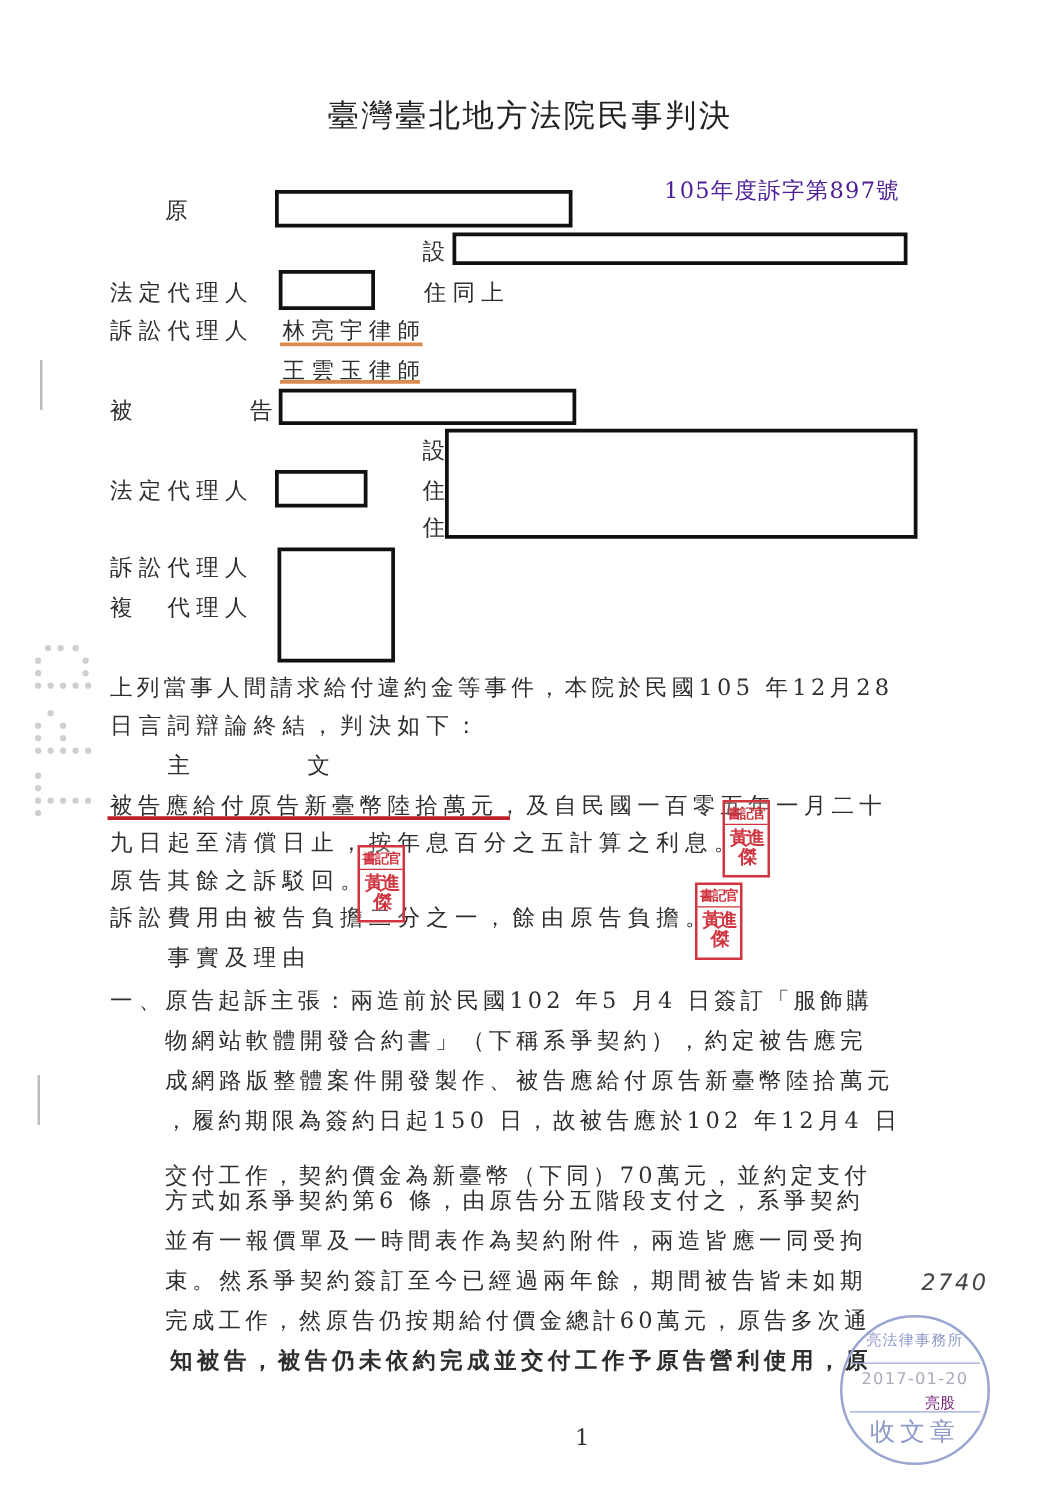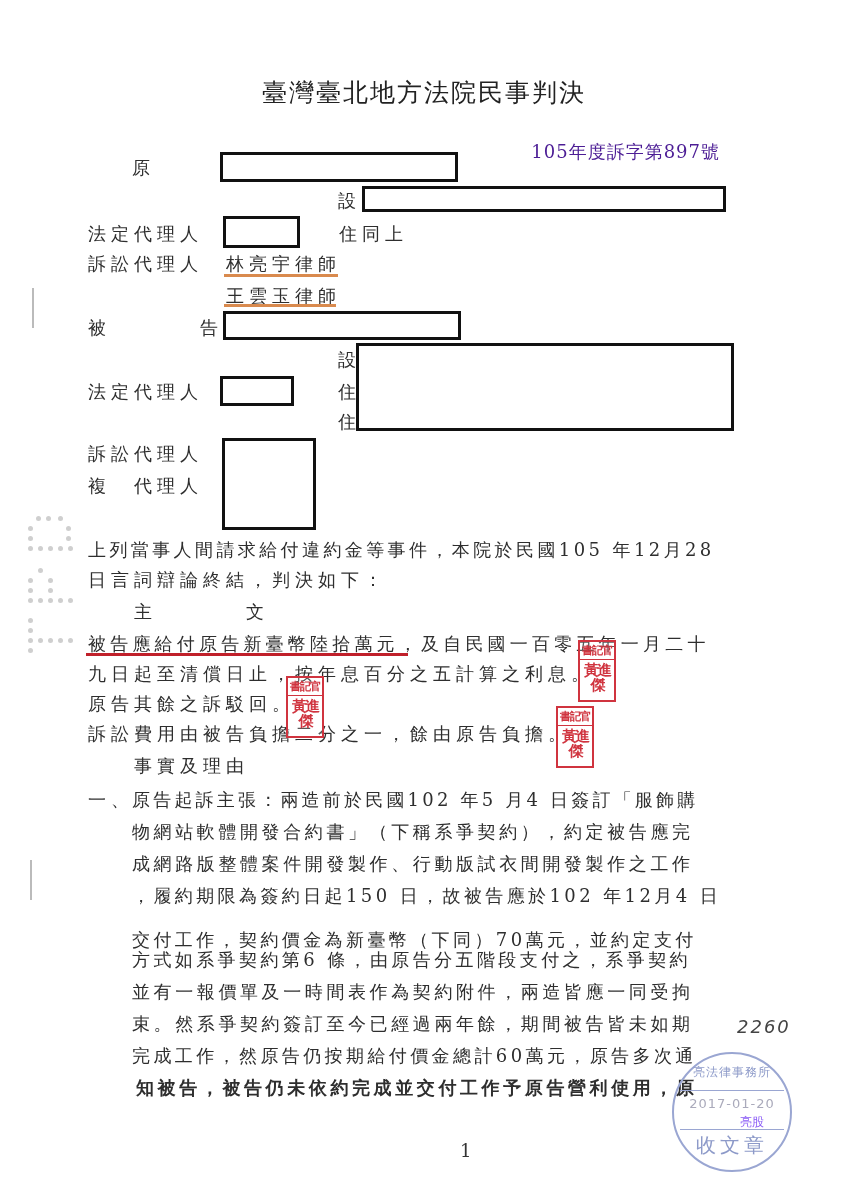--- a/index.html
+++ b/index.html
@@ -16,21 +16,21 @@
            font-family:"DejaVu Sans","Liberation Sans",sans-serif; font-size:12px; font-weight:bold;
            box-sizing:border-box; text-align:center; line-height:1; background:rgba(255,255,255,0.2); }
   .stamp .top { border-bottom:1.5px solid #d0343f; padding:3px 0 3px; letter-spacing:-1px; font-size:11px; }
   .stamp .bot { padding-top:3px; font-size:15px; letter-spacing:-2px; }
   .recv { position:absolute; left:672px; top:1052px; width:120px; height:120px; border:2px solid #9aa6d2;
           border-radius:50%; box-sizing:border-box; color:#8d9ac9; font-family:"DejaVu Sans","Liberation Sans",sans-serif; }
   .recv .org { position:absolute; top:10px; left:0; width:116px; text-align:center; font-size:12px; letter-spacing:1px;font-family:Liberation Serif, serif; }
   .recv .line1 { position:absolute; top:36px; left:6px; width:104px; height:1px; background:#9aa6d2; }
   .recv .date { position:absolute; top:42px; left:0; width:116px; text-align:center; font-size:13px; color:#aab; letter-spacing:1px; }
   .recv .line2 { position:absolute; top:75px; left:6px; width:104px; height:1px; background:#9aa6d2; }
-  .recv .unit { position:absolute; top:60px; left:66px; font-size:12px; color:#8b5cf6; }
+  .recv .unit { position:absolute; top:60px; left:66px; font-size:12px; color:#701a75; }
   .recv .label { position:absolute; top:78px; left:0; width:116px; text-align:center; font-size:20px; letter-spacing:4px; font-weight:normal; }
   .handnum { position:absolute; left:737px; top:1016px; font-family:"DejaVu Sans","Liberation Sans",sans-serif;
              font-style:italic; font-size:18px; color:#444; letter-spacing:2px; }
   .pageno { position:absolute; left:460px; top:1140px; font-size:18px; color:#333; }
   .dots { position:absolute; left:26px; width:44px; }
   .dot { position:absolute; width:5px; height:5px; border-radius:50%; background:#cfcfcf; }
   .binder { position:absolute; width:2px; background:#bbb; }
 </style>
 </head>
 <body>
@@ -123,30 +123,30 @@
 </div>
 <div class="stamp" style="left:556px; top:706px;">
   <div class="top">書記官</div>
   <div class="bot">黃進傑</div>
 </div>
 
 <div class="t" style="left:134px; top:754px;">事實及理由</div>
 <div class="t" style="left:88px; top:788px;">一、</div>
 <div class="t" style="left:132px; top:788px; letter-spacing:3.2px;">原告起訴主張：兩造前於民國102 年5 月4 日簽訂「服飾購</div>
 <div class="t" style="left:132px; top:820px; letter-spacing:3.6px;">物網站軟體開發合約書」（下稱系爭契約），約定被告應完</div>
-<div class="t" style="left:132px; top:852px; letter-spacing:3.6px;">成網路版整體案件開發製作、行動版試衣間開發製作之工作</div>
+<div class="t" style="left:132px; top:852px; letter-spacing:3.6px;">成網路版整體案件開發製作、被告應給付原告新臺幣陸拾萬元</div>
 <div class="t" style="left:132px; top:884px; letter-spacing:3.4px;">，履約期限為簽約日起150 日，故被告應於102 年12月4 日</div>
 <div class="t" style="left:132px; top:916px; letter-spacing:3.4px;margin-top:12px;">交付工作，契約價金為新臺幣（下同）70萬元，並約定支付</div>
 <div class="t" style="left:132px; top:948px; letter-spacing:3.4px;">方式如系爭契約第6 條，由原告分五階段支付之，系爭契約</div>
 <div class="t" style="left:132px; top:980px; letter-spacing:3.6px;">並有一報價單及一時間表作為契約附件，兩造皆應一同受拘</div>
 <div class="t" style="left:132px; top:1012px; letter-spacing:3.6px;">束。然系爭契約簽訂至今已經過兩年餘，期間被告皆未如期</div>
 <div class="t" style="left:132px; top:1044px; letter-spacing:3.4px;">完成工作，然原告仍按期給付價金總計60萬元，原告多次通</div>
 <div class="t" style="left:136px; top:1076px; letter-spacing:3.6px;font-weight:bold;">知被告，被告仍未依約完成並交付工作予原告營利使用，原</div>
 
-<div class="handnum">2260</div>
+<div class="handnum">2740</div>
 <div class="recv">
   <div class="org">亮法律事務所</div>
   <div class="line1"></div>
   <div class="date">2017-01-20</div>
   <div class="unit">亮股</div>
   <div class="line2"></div>
   <div class="label">收文章</div>
 </div>
 
 <div class="pageno">1</div>

